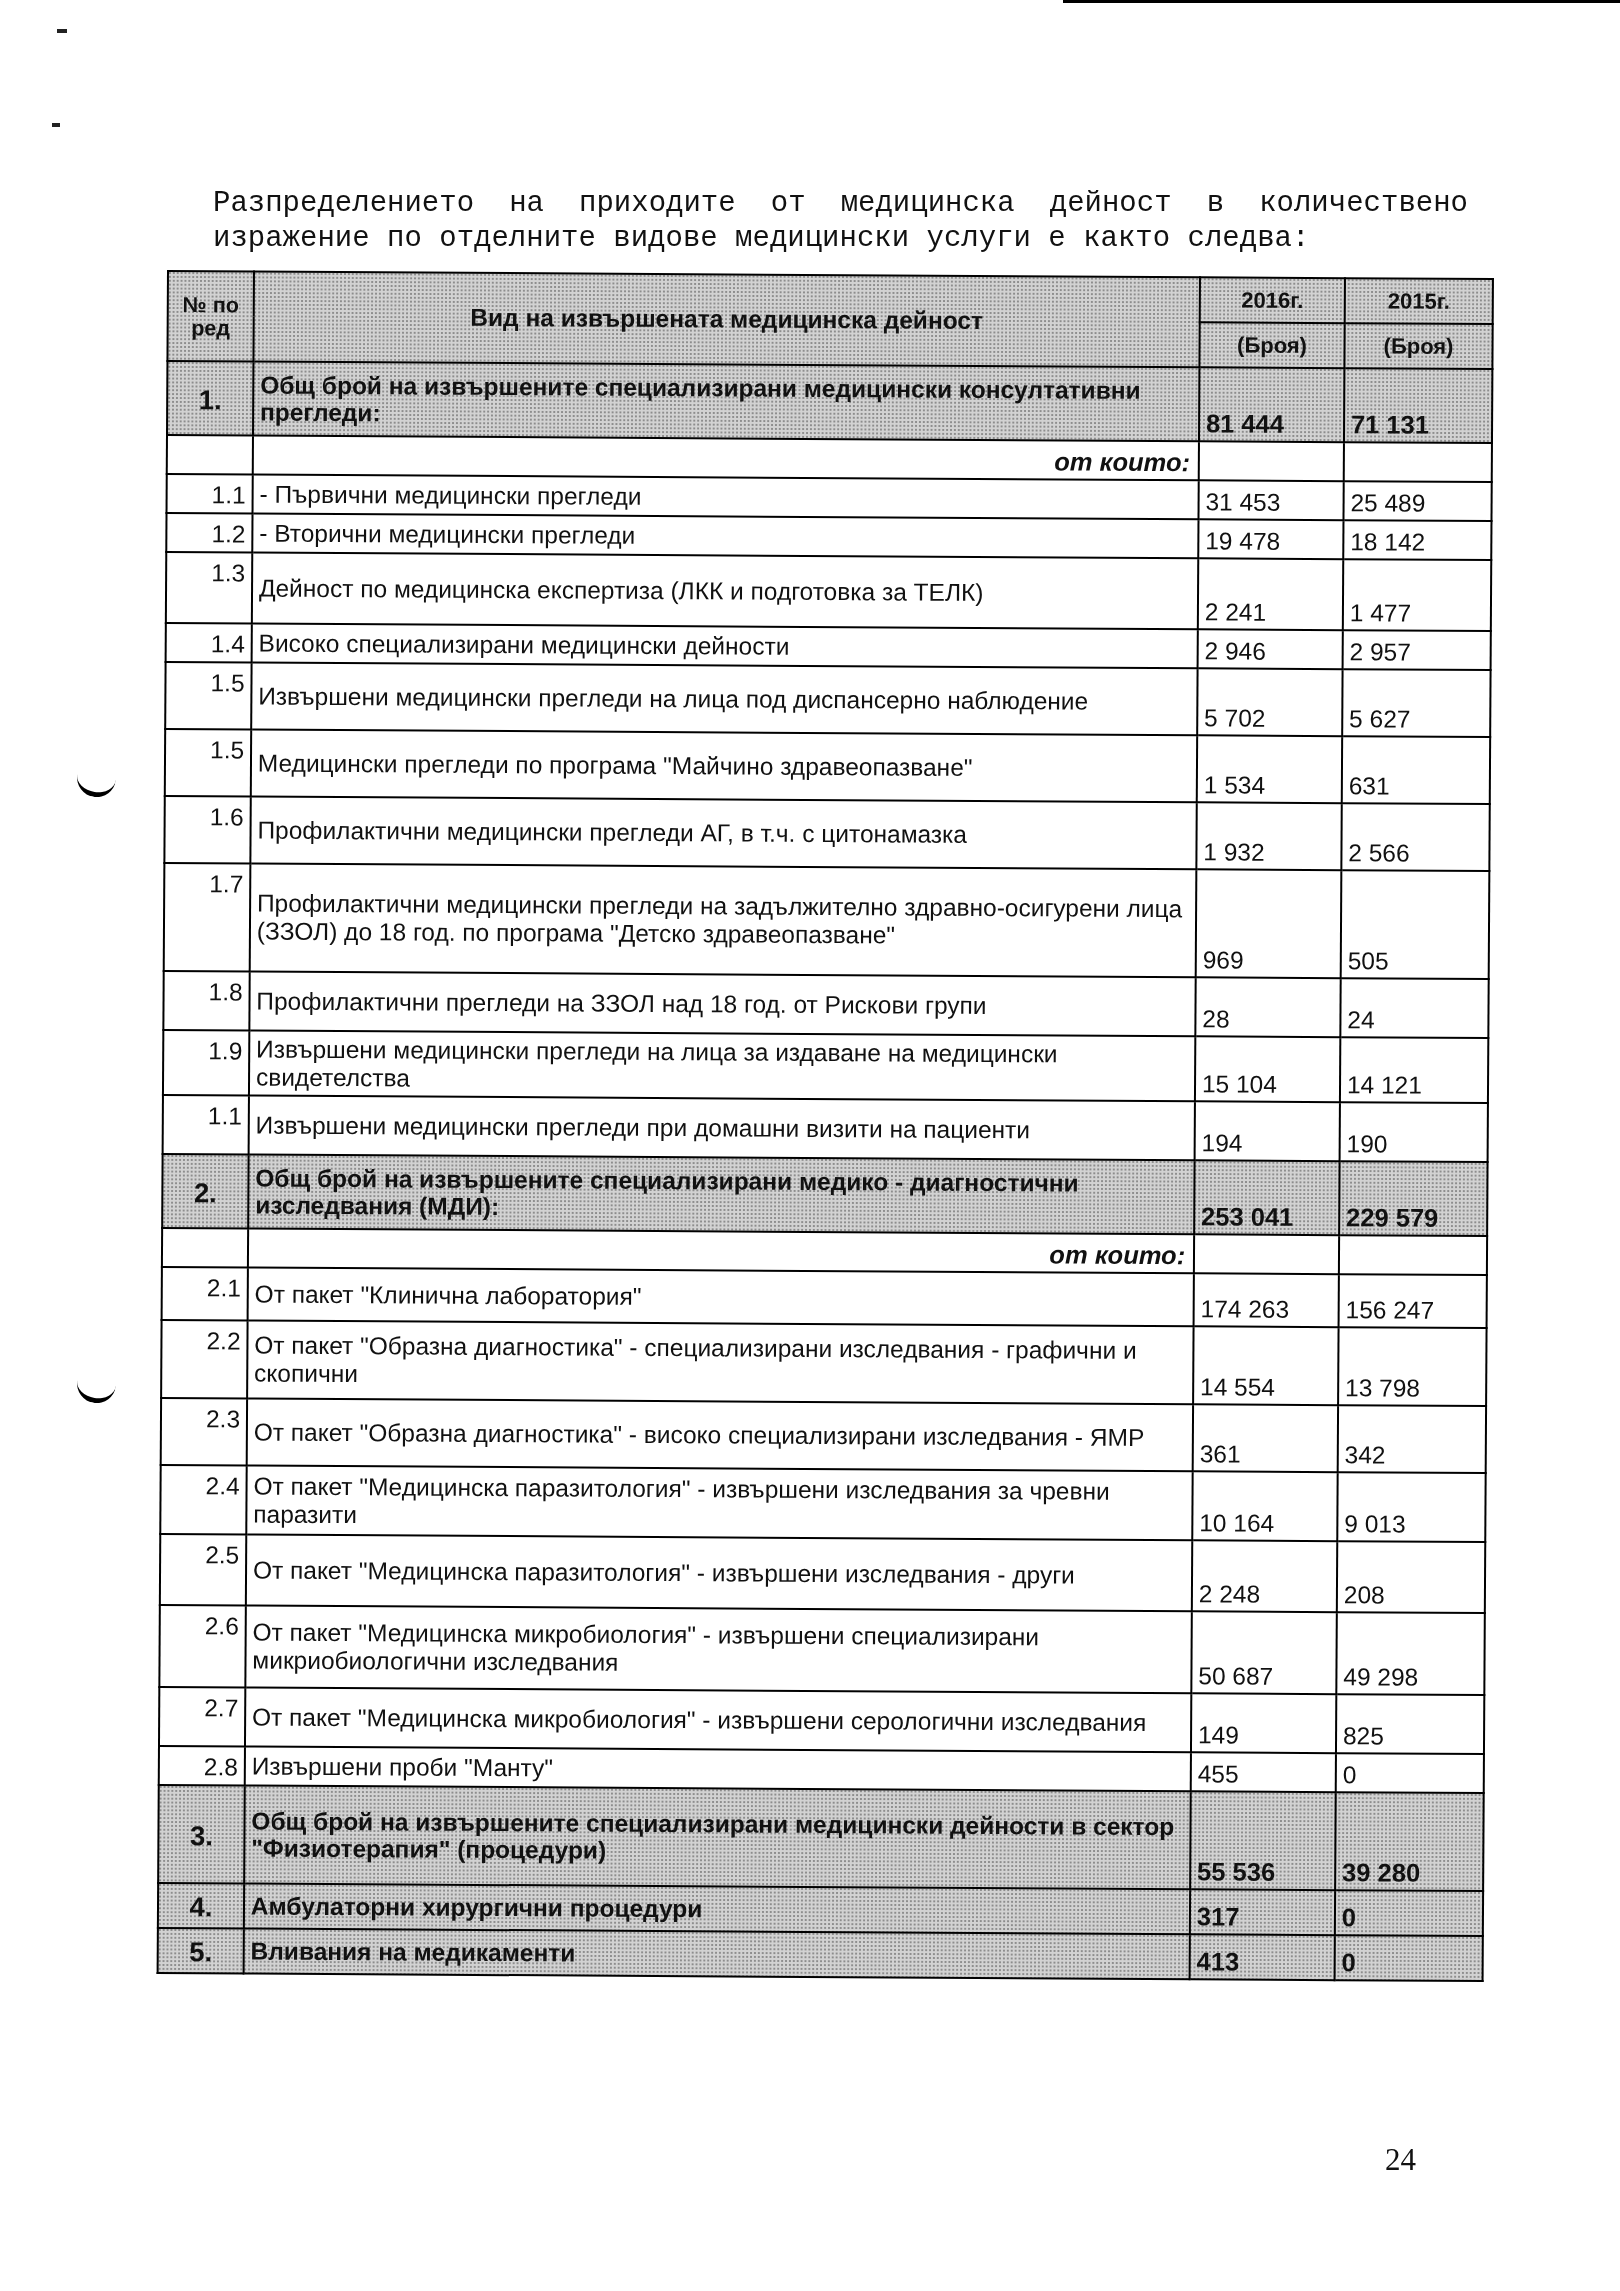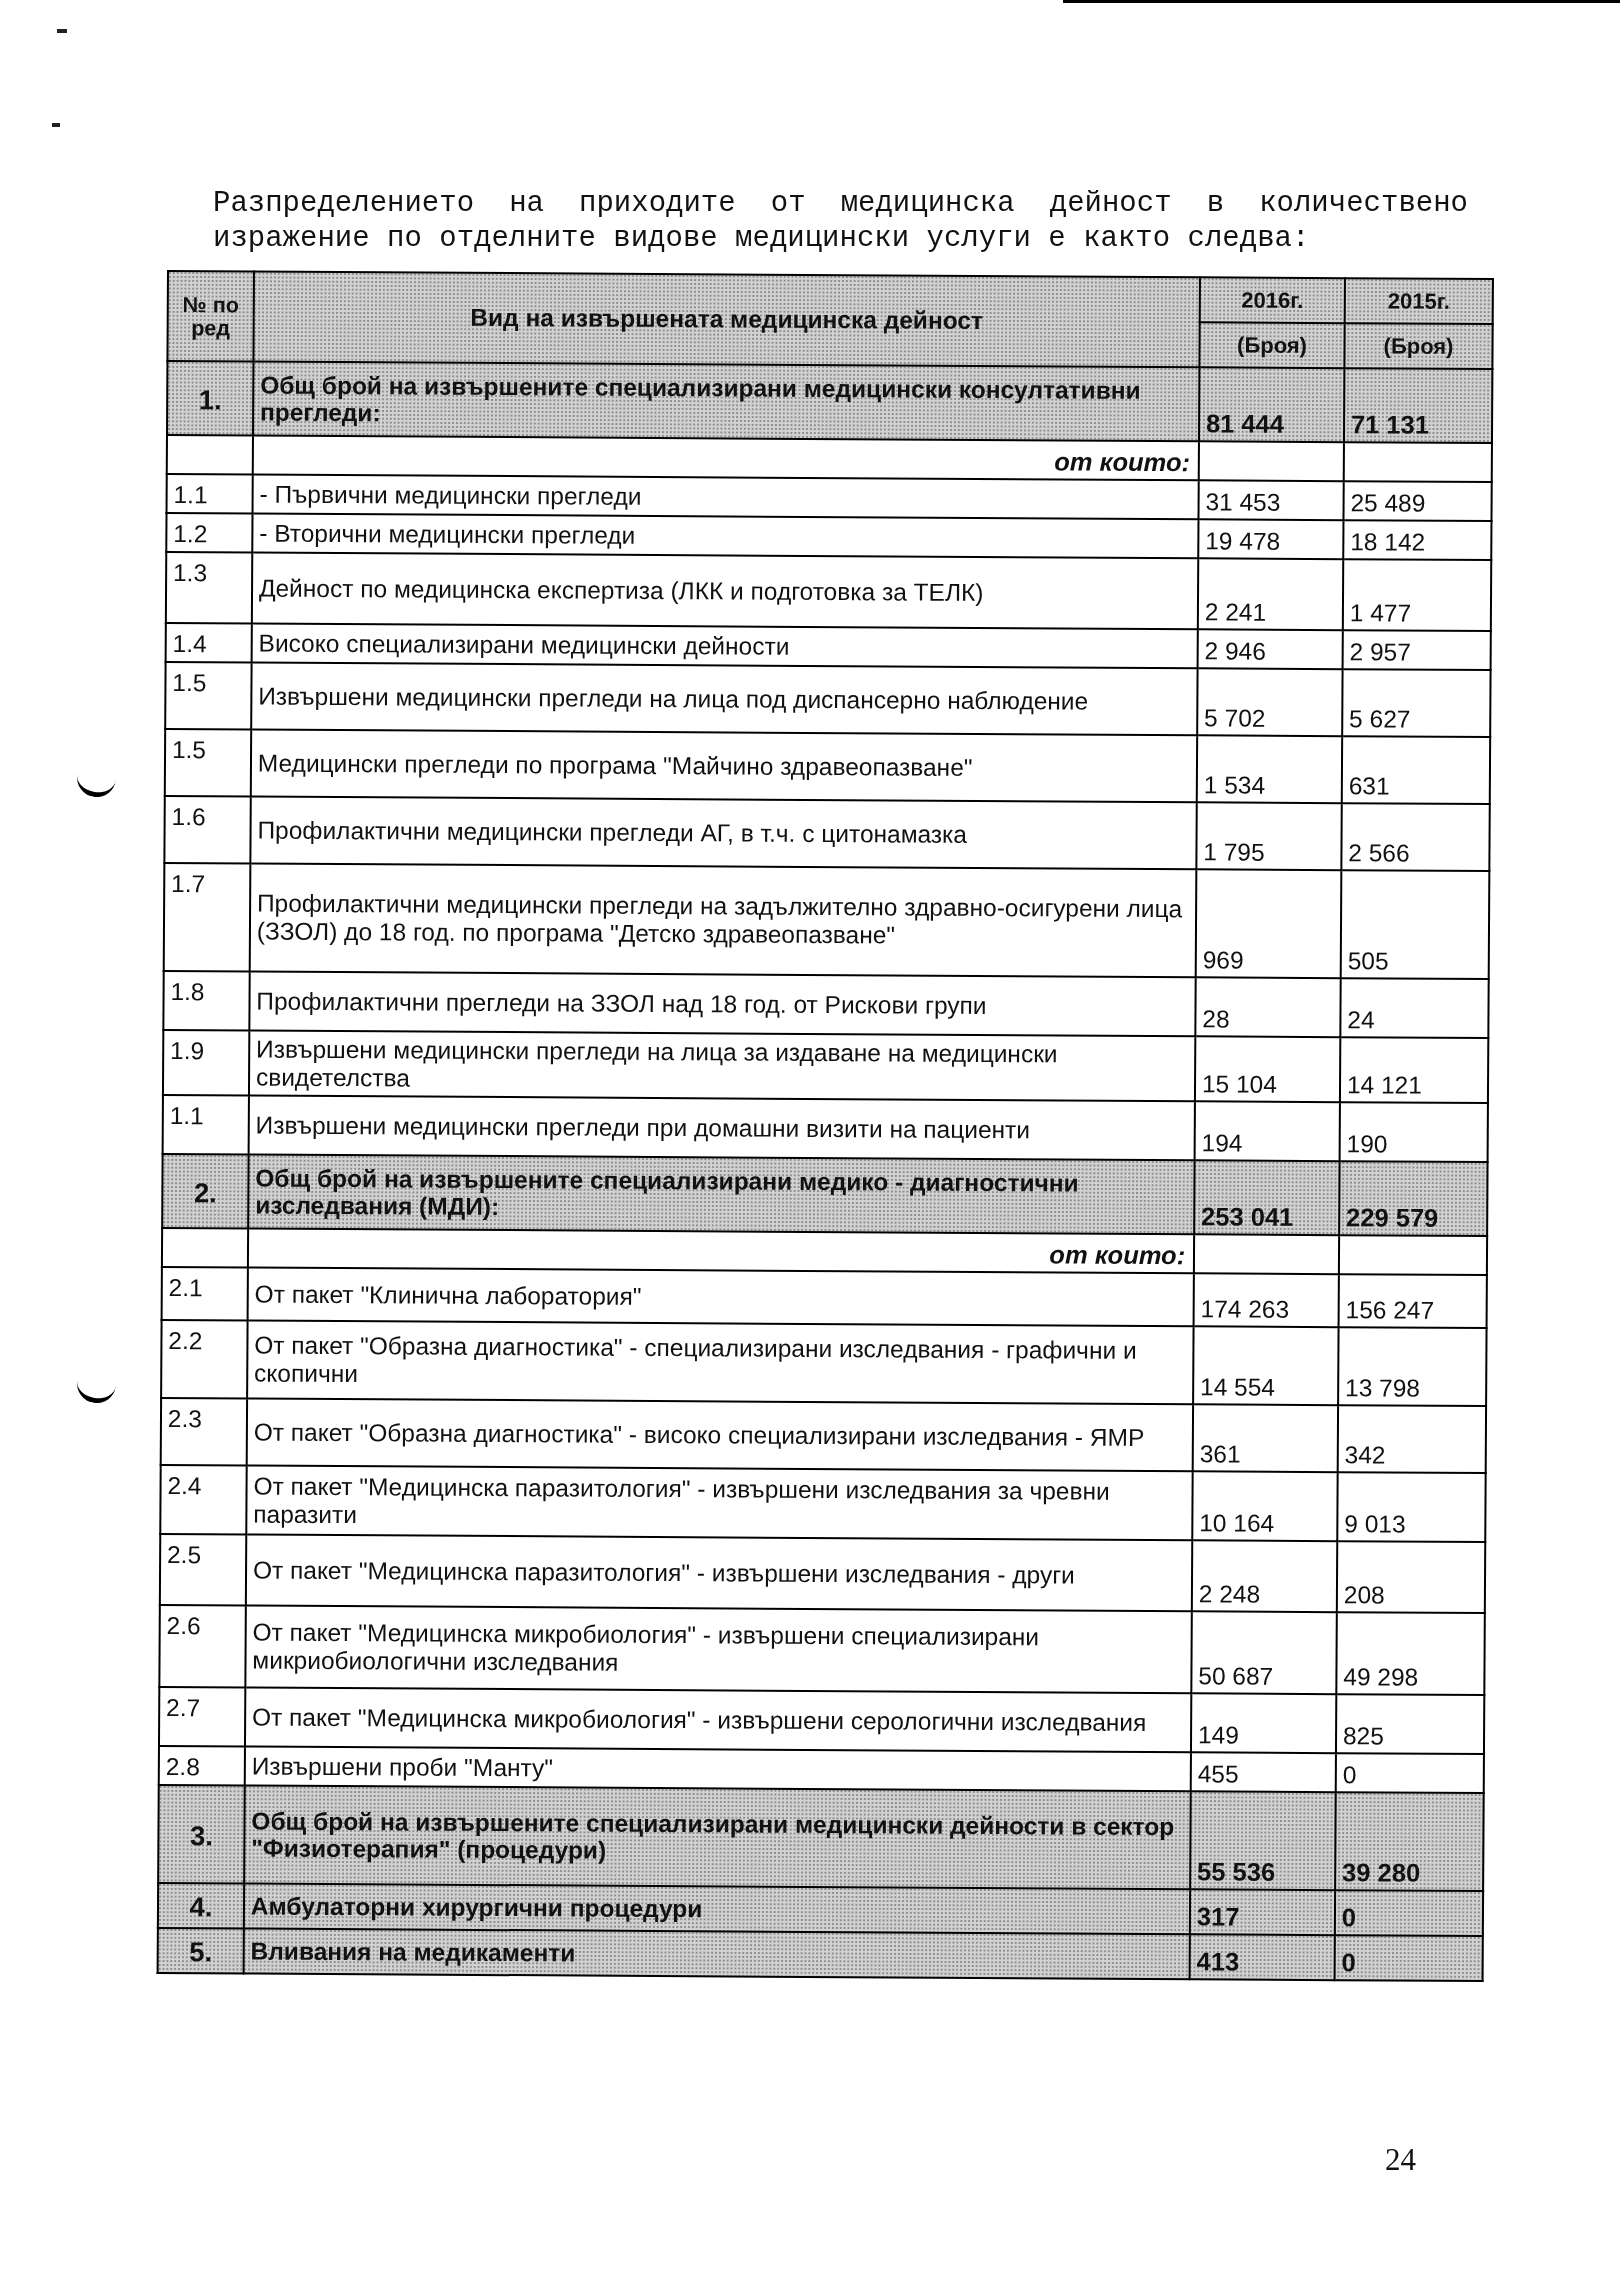--- a/index.html
+++ b/index.html
@@ -10,21 +10,21 @@
   .arc { position: absolute; width: 39px; height: 17.6px; border-bottom: 5.9px solid #000; border-radius: 0 0 39px 39px; transform: rotate(8deg); }
   .arc1 { left: 76px; top: 774px; }
   .arc2 { left: 76px; top: 1380px; }
 
   .intro { position: absolute; left: 213px; top: 157px; width: 1255px; font-family: Liberation Mono, monospace; font-size: 29px; line-height: 35px; text-align: justify; text-align-last: left; }
 
   .tbl-wrap { position: absolute; left: 167px; top: 270px; width: 1325px; transform: rotate(0.35deg); transform-origin: top left; }
   table { border-collapse: collapse; width: 100%; table-layout: fixed; }
   td { border: 2px solid #000; padding: 2px 5.9px; font-size: 24.5px; vertical-align: middle; }
   td.num { text-align: left; padding-right: 7.8px; vertical-align: bottom; }
-  td.no { text-align: left; vertical-align: top; padding-top: 5.9px; }
+  td.no { text-align: right; vertical-align: top; padding-top: 5.9px; }
   .shade { background-color: #d2d2d2; background-image: radial-gradient(#8d8d8d 0.8px, transparent 1.1px); background-size: 3.9px 3.9px; }
   .shade td { font-weight: bold; }
   .hdr td { text-align: center; font-weight: bold; font-size: 22px; }
   .hdr td.desc { font-size: 24.5px; }
   .sub-label { text-align: right; font-style: italic; font-weight: bold; font-size: 25.5px; padding-right: 7.8px; vertical-align: bottom; }
   .section td.no { text-align: center; vertical-align: middle; font-size: 27.4px; }
   .section td.desc { font-size: 24.5px; line-height: 27.4px; }
   .section td.num { font-size: 25.5px; vertical-align: bottom; }
   .pageno { position: absolute; left: 1385px; top: 2142px; font-family: "Liberation Serif", serif; font-size: 31px; }
 </style>
@@ -102,21 +102,21 @@
         </tr>
         <tr style="height: 67px;">
           <td class="no">1.5</td>
           <td class="desc">Медицински прегледи по програма "Майчино здравеопазване"</td>
           <td class="num">1 534</td>
           <td class="num">631</td>
         </tr>
         <tr style="height: 67px;">
           <td class="no">1.6</td>
           <td class="desc">Профилактични медицински прегледи АГ, в т.ч. с цитонамазка</td>
-          <td class="num">1 795</td>
+          <td class="num">1 932</td>
           <td class="num">2 566</td>
         </tr>
         <tr style="height: 108px;">
           <td class="no">1.7</td>
           <td class="desc">Профилактични медицински прегледи на задължително здравно-осигурени лица (ЗЗОЛ) до 18 год. по програма "Детско здравеопазване"</td>
           <td class="num">969</td>
           <td class="num">505</td>
         </tr>
         <tr style="height: 59px;">
           <td class="no">1.8</td>

